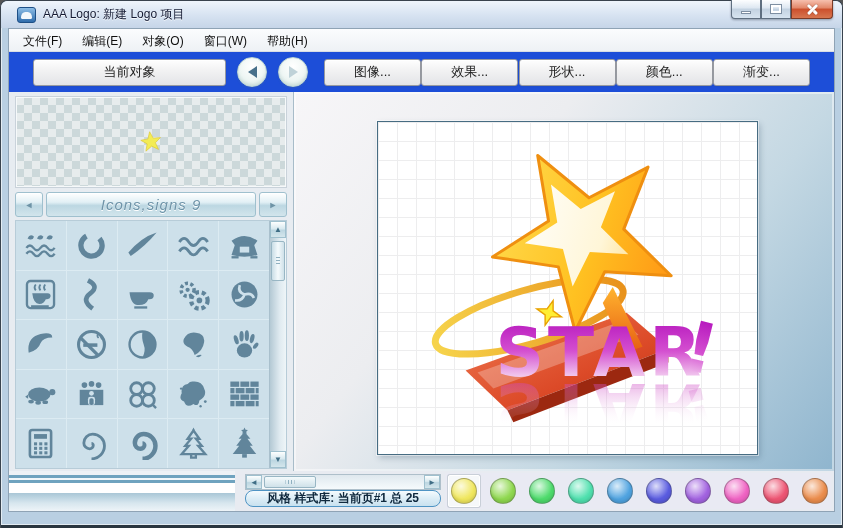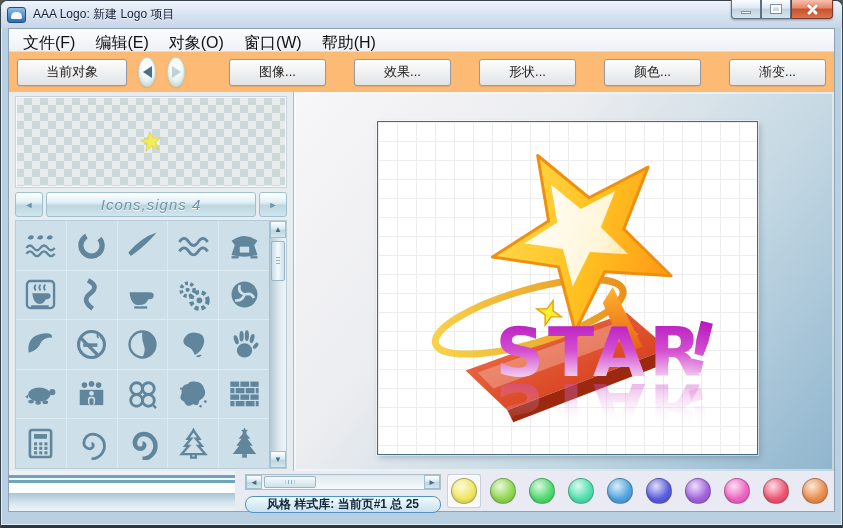--- a/index.html
+++ b/index.html
@@ -6,21 +6,21 @@
   html,body { width:843px; height:528px; font-family:"Liberation Sans","DejaVu Sans",sans-serif; }
   body { position:relative; background:#555; overflow:hidden; }
 
   .window { position:absolute; inset:0; background:#b9cfe2;
     border:1px solid #39434e; border-bottom:3px solid #2a3640;
     border-radius:7px 7px 2px 2px;
     box-shadow: inset 0 0 0 1px rgba(255,255,255,.6); }
 
   
   .titlebar { position:absolute; top:0; left:0; right:0; height:27px;
-    display:flex; align-items:center; padding:0 6px;
+    display:flex; align-items:center; padding:0 16px;
     background:linear-gradient(#eff5fc,#d6e2f1 55%,#c6d5e8);
     border-radius:7px 7px 0 0; }
   .app-icon { width:19px; height:16px; margin-right:7px; border-radius:3px;
     background:linear-gradient(#8cbde6,#2f6cab); border:1px solid #1d4f86;
     position:relative; overflow:hidden; }
   .app-icon::after { content:""; position:absolute; left:3px; right:3px; bottom:3px; height:7px;
     background:#f2f7fb; border-radius:50% 50% 2px 2px / 100% 100% 2px 2px; }
   .title-text { font-size:12px; color:#141a33; text-shadow:0 1px 0 rgba(255,255,255,.8); }
 
   .win-controls { position:absolute; top:-1px; right:9px; display:flex;
@@ -41,39 +41,39 @@
   .glyph-close::before { transform:rotate(45deg); }
   .glyph-close::after  { transform:rotate(-45deg); }
 
   
   .frame-content { position:absolute; left:7px; right:7px; top:27px; bottom:13px;
     background:#edf0f4; border:1px solid #8fa3b5; display:flex; flex-direction:column; }
 
   
   .menubar { height:23px; display:flex; align-items:stretch; padding-left:4px;
     background:linear-gradient(#fbfcfe,#eef1f5); border-bottom:1px solid #d8dde4; }
-  .menu-item { font-size:16px; color:#101010; padding:4px 10px 0 10px; }
-
-  
-  .toolbar { height:40px; background:#fdba74; display:flex; align-items:center; padding:0 8px; }
+  .menu-item { font-size:12px; color:#101010; padding:4px 10px 0 10px; }
+
+  
+  .toolbar { height:40px; background:#1d4ed8; display:flex; align-items:center; padding:0 24px; }
   .btn { background:linear-gradient(#fefefe,#f1f1f2 45%,#e3e4e7);
     border:1px solid #979aa0; border-radius:3px; color:#1d1d1d;
     box-shadow:inset 0 1px 0 #fff, 0 1px 1px rgba(60,70,90,.12);
     font-size:13px; display:flex; align-items:center; justify-content:center; cursor:default; }
   .btn-current { width:193px; height:27px; }
   .nav-round { width:30px; height:30px; border-radius:50%; margin-left:11px;
     background:radial-gradient(circle at 50% 30%, #ffffff 0%, #eef6f4 55%, #d7e8e4 100%);
     border:1px solid #bed6d2; box-shadow:0 1px 2px rgba(90,120,120,.25), inset 0 -2px 3px rgba(160,190,190,.35);
     display:flex; align-items:center; justify-content:center; }
   .tri-left { width:0; height:0; border:6px solid transparent; border-left:none;
     border-right:9px solid #47708a; }
   .tri-right { width:0; height:0; border:6px solid transparent; border-right:none;
     border-left:9px solid #bfd2d8; }
   .tool-btns { margin-left:16px; flex:1; display:flex; justify-content:space-between; }
-  .tool-btn { width:97px; height:27px;margin-left:28px; }
+  .tool-btn { width:97px; height:27px; }
 
   
   .content { flex:1; display:flex; min-height:0; }
 
   .left-panel { width:284px; display:flex; flex-direction:column; background:#e7ecf1; padding:4px 0 0 6px; }
 
   .preview { height:92px; margin-right:6px; border:1px solid #c9d2da; outline:1px solid #f6f9fa; outline-offset:-2px;
     background-color:#e7eced;
     background-image:
       linear-gradient(45deg,#ccd8da 25%,transparent 25%,transparent 75%,#ccd8da 75%),
@@ -138,21 +138,21 @@
   .hscroll { width:196px; height:16px; display:flex; position:relative;
     background:linear-gradient(#dfe8ee,#f5fafc); border:1px solid #aebfca; }
   .hs-btn { width:16px; height:100%; display:flex; align-items:center; justify-content:center;
     color:#3f6d85; font-size:8px;
     background:linear-gradient(#fdffff,#d8e9ef 45%,#bcd6e1 55%,#d4e6ec); border:1px solid #9fc0ce; }
   .hs-thumb { position:absolute; left:18px; top:1px; height:12px; width:52px;
     background:linear-gradient(#f4fafc,#cfe1e9); border:1px solid #98b6c4; border-radius:2px; }
   .hs-thumb::after { content:""; position:absolute; top:3px; bottom:3px; left:50%; width:9px; transform:translateX(-50%);
     background:repeating-linear-gradient(90deg,#8fb0c0 0 1px,transparent 1px 3px); }
   .hs-right { margin-left:auto; }
-  .status-label { width:196px; height:17px; margin-top:6px; text-align:center;
+  .status-label { width:196px; height:17px; margin-top:0; text-align:center;
     border:1px solid #4f94c4; border-radius:8px; line-height:15px;
     background:linear-gradient(#f5fbfe,#dcedf6 50%,#c8e1ef);
     font-size:12px; font-weight:bold; color:#10293e; }
 
   .palette { flex:1; margin:2px 3px 2px 4px; background:#e9eaf3; border-radius:2px;
     display:flex; align-items:center; gap:7px; padding-left:3px; }
   .swatch-wrap { width:32px; height:32px; display:flex; align-items:center; justify-content:center; border-radius:2px; }
   .swatch-wrap.selected { background:#f6f8fa; border:1px solid #ffffff; box-shadow:0 0 0 1px #c9cfd8; }
   .swatch { width:26px; height:26px; border-radius:50%; border:1px solid rgba(60,60,60,.38);
     box-shadow:inset 0 -2px 3px rgba(0,0,0,.12); }
@@ -211,21 +211,21 @@
         <div class="preview">
           <svg width="22" height="22" viewBox="0 0 20 20">
             <path d="M10 1 L12.4 7.2 L19 7.6 L13.8 11.6 L15.8 18 L10 14.2 L4.2 18 L6.2 11.6 L1 7.6 L7.6 7.2 Z" fill="#f3ec55" stroke="#ddc93e" stroke-width="0.6"></path>
           </svg>
         </div>
 
         <div class="selector">
           <div class="sel-glass sel-btn">
               <span>◄</span>
             </div>
-          <div class="sel-glass sel-label">Icons,signs 4</div>
+          <div class="sel-glass sel-label">Icons,signs 9</div>
           <div class="sel-glass sel-btn">
               <span>►</span>
             </div>
         </div>
 
         <div class="icon-grid-wrap">
           <div class="icon-grid" id="icongrid">
               <div class="icon-cell">
                 <svg class="ico" viewBox="0 0 28 28">
                   <path d="M3 8 q2 -4.5 5.5 -1.5 q-1 3.5 -4.5 2 z M11 8 q2 -4.5 5.5 -1.5 q-1 3.5 -4.5 2 z M19 8 q2 -4.5 5.5 -1.5 q-1 3.5 -4.5 2 z"></path>

